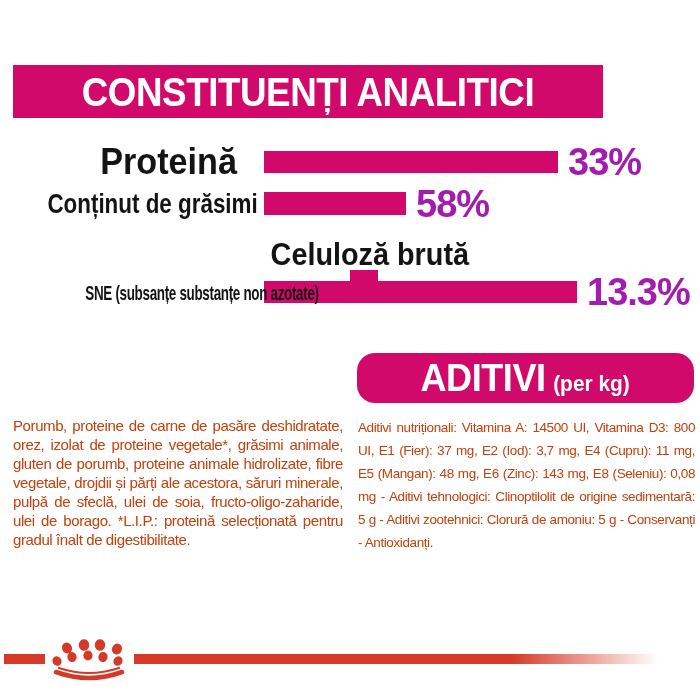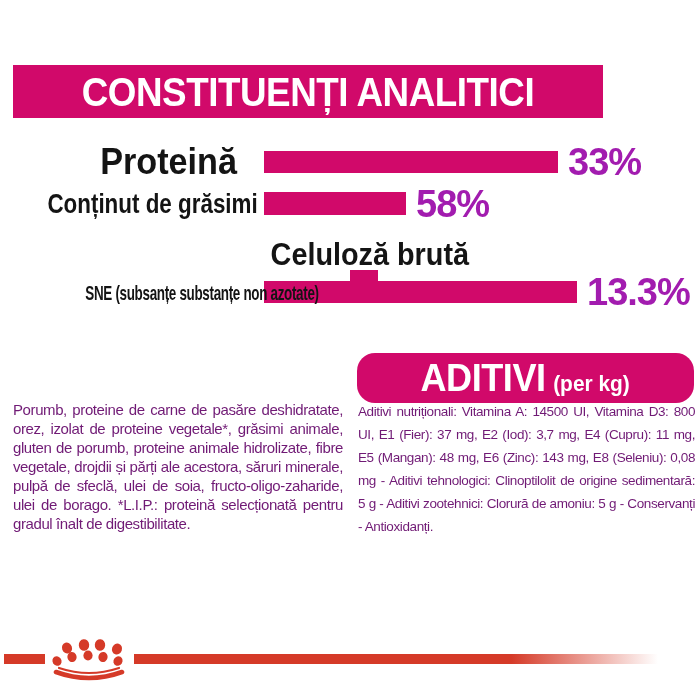--- a/index.html
+++ b/index.html
@@ -34,21 +34,21 @@
     position:absolute;top:353px;height:50px;background:#d1096a;
     display:flex;align-items:center;justify-content:center;
   }
   .sec-hdr.comp{left:10px;width:333px;}
   .sec-hdr.adit{left:357px;width:337px;border-radius:18px;}
   .sec-hdr .big{color:#fff;font-weight:bold;font-size:37px;letter-spacing:-.5px;transform:scaleX(.95);transform-origin:center;white-space:nowrap;}
   .adit-inner{display:flex;align-items:baseline;transform:scaleX(.95);transform-origin:center;white-space:nowrap;}
   .adit-inner .big2{color:#fff;font-weight:bold;font-size:38px;letter-spacing:-.5px;}
   .adit-inner .small{color:#fff;font-weight:bold;font-size:22px;margin-left:8px;}
   
-  .body-col{position:absolute;top:400px;color:#701a75;text-align:justify;}
+  .body-col{position:absolute;top:416px;color:#c2410c;text-align:justify;}
   .body-left{left:13px;width:330px;font-size:15px;line-height:19px;letter-spacing:-.4px;}
   .body-right{left:358px;width:337px;font-size:13.5px;line-height:23px;letter-spacing:-.4px;}
   
   .red-dash{position:absolute;left:4px;top:654px;width:41px;height:10px;background:#d53a28;}
   .red-line{
     position:absolute;left:134px;top:654px;width:524px;height:10px;
     background:linear-gradient(to right,#d53a28 0%,#d53a28 72%,rgba(213,58,40,0) 100%);
   }
   .crown{position:absolute;left:43px;top:638px;width:92px;height:48px;}
 </style>

